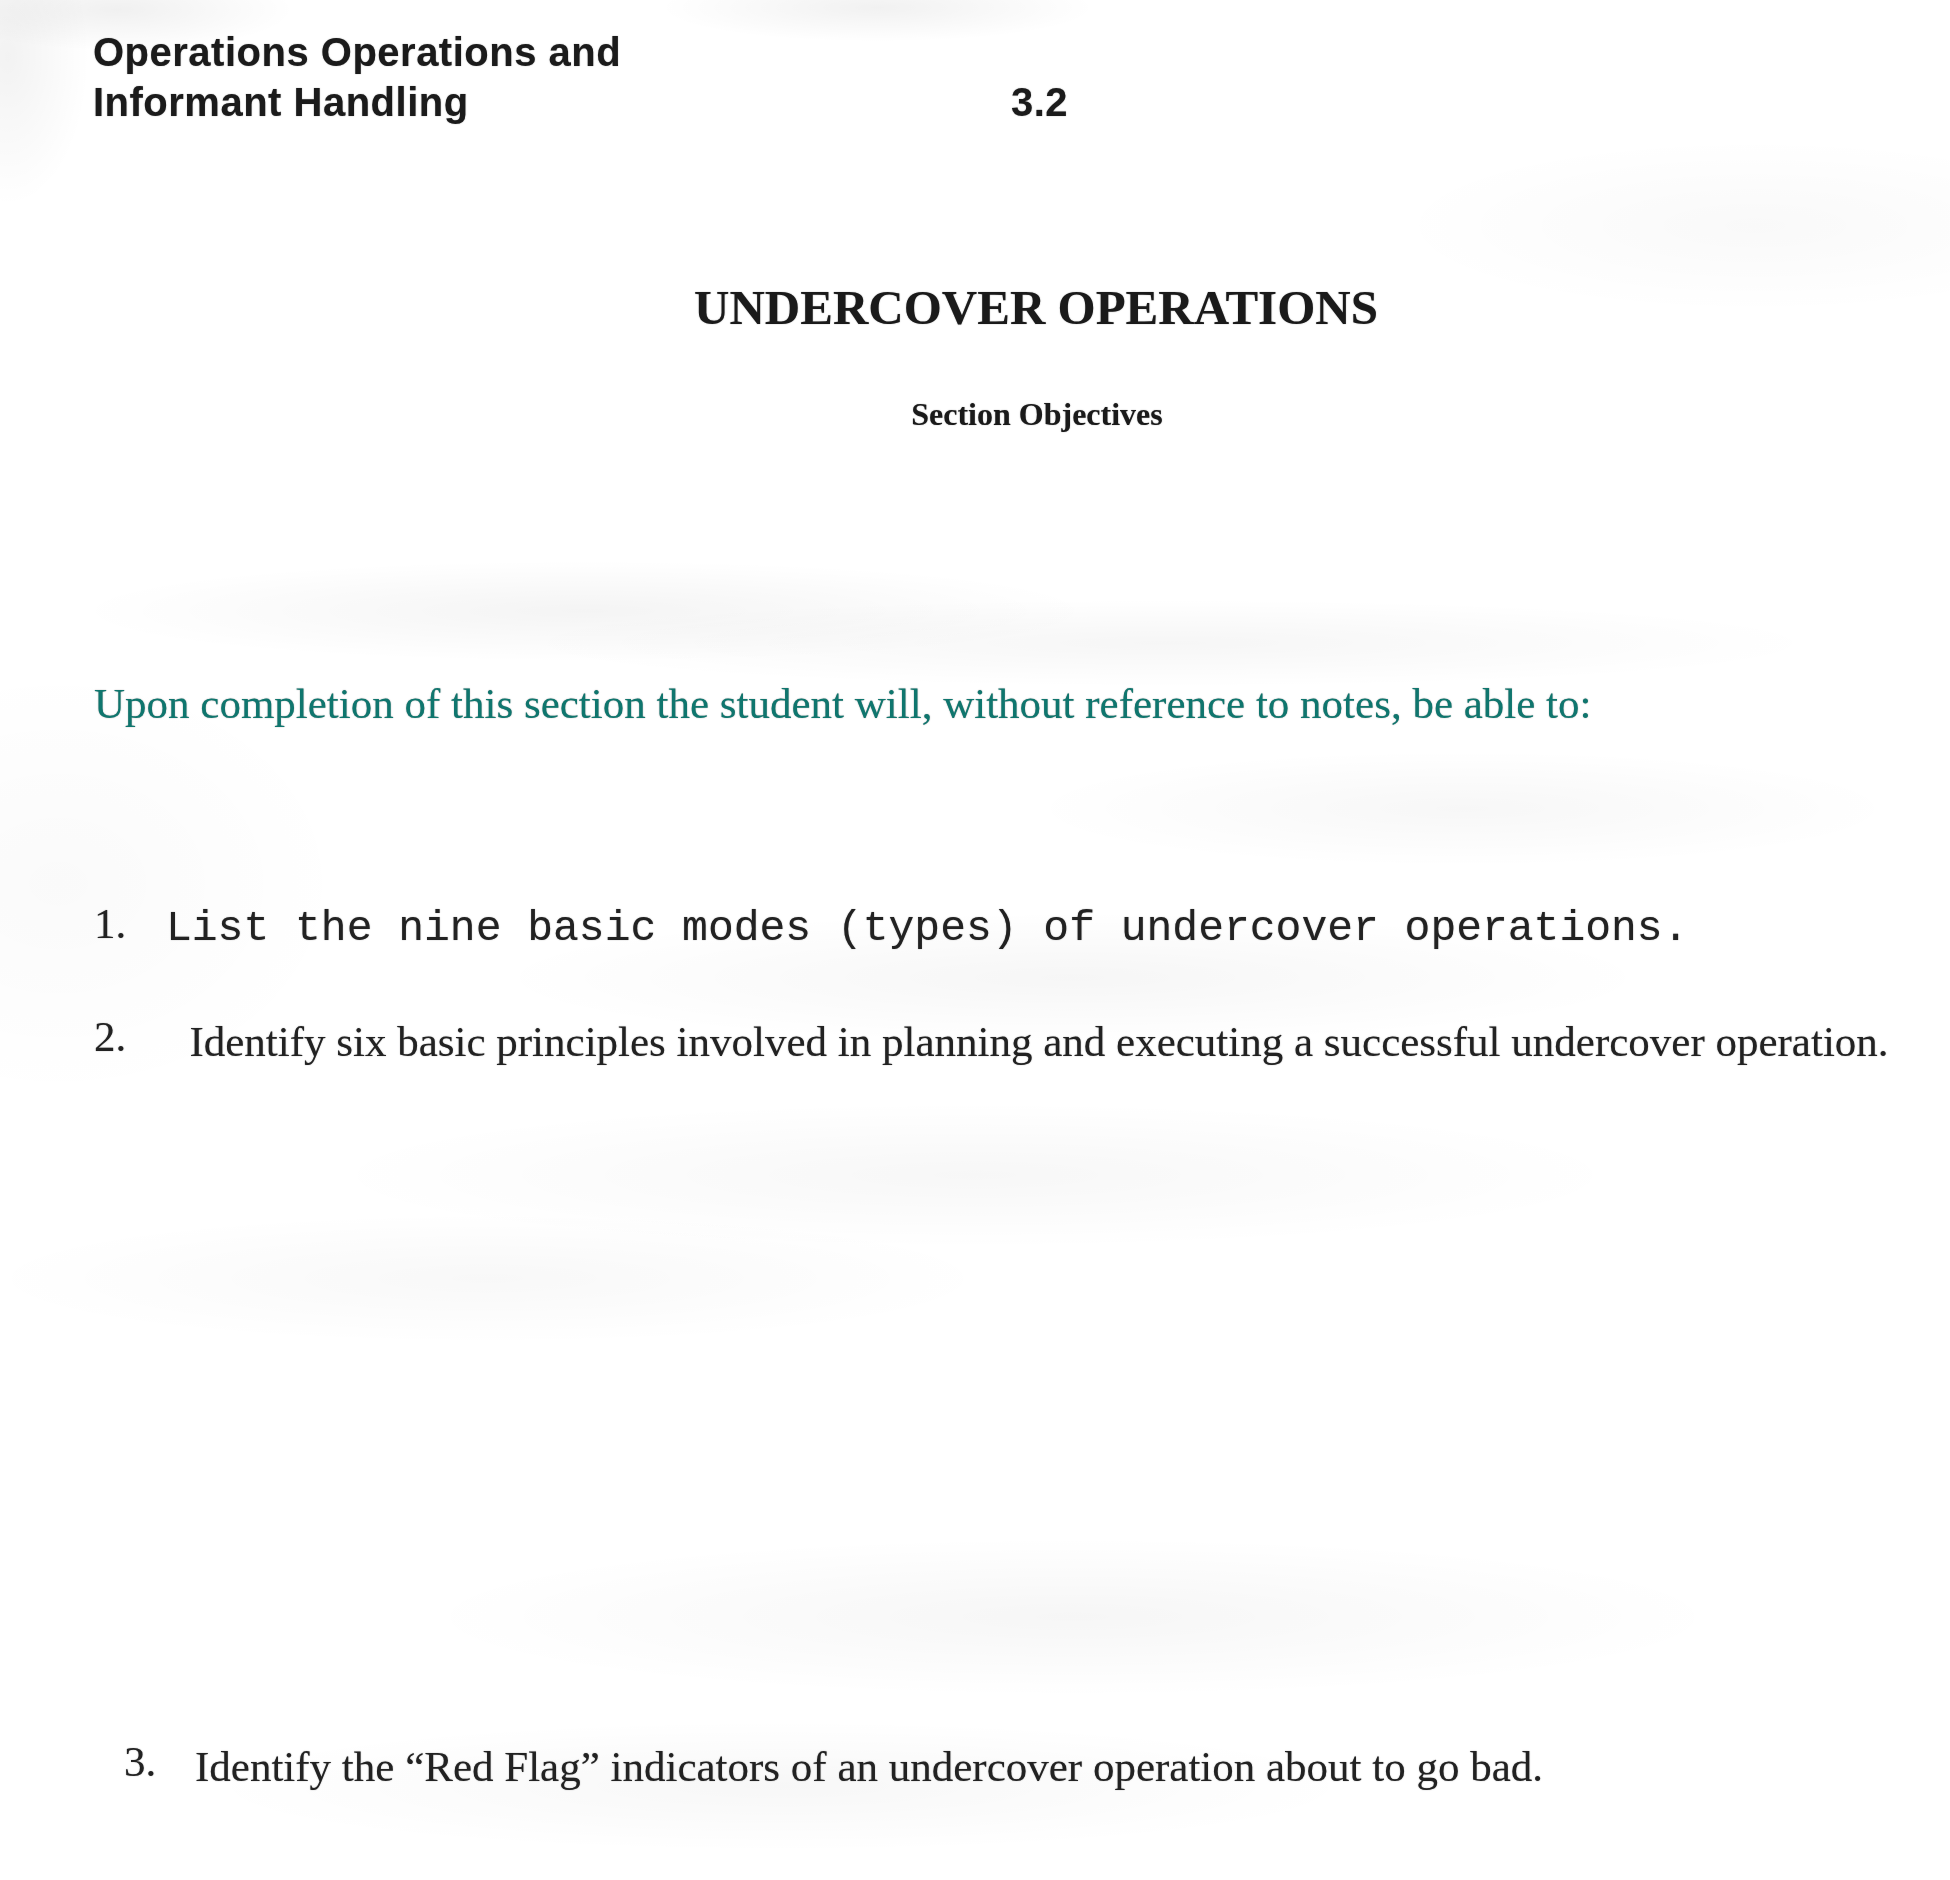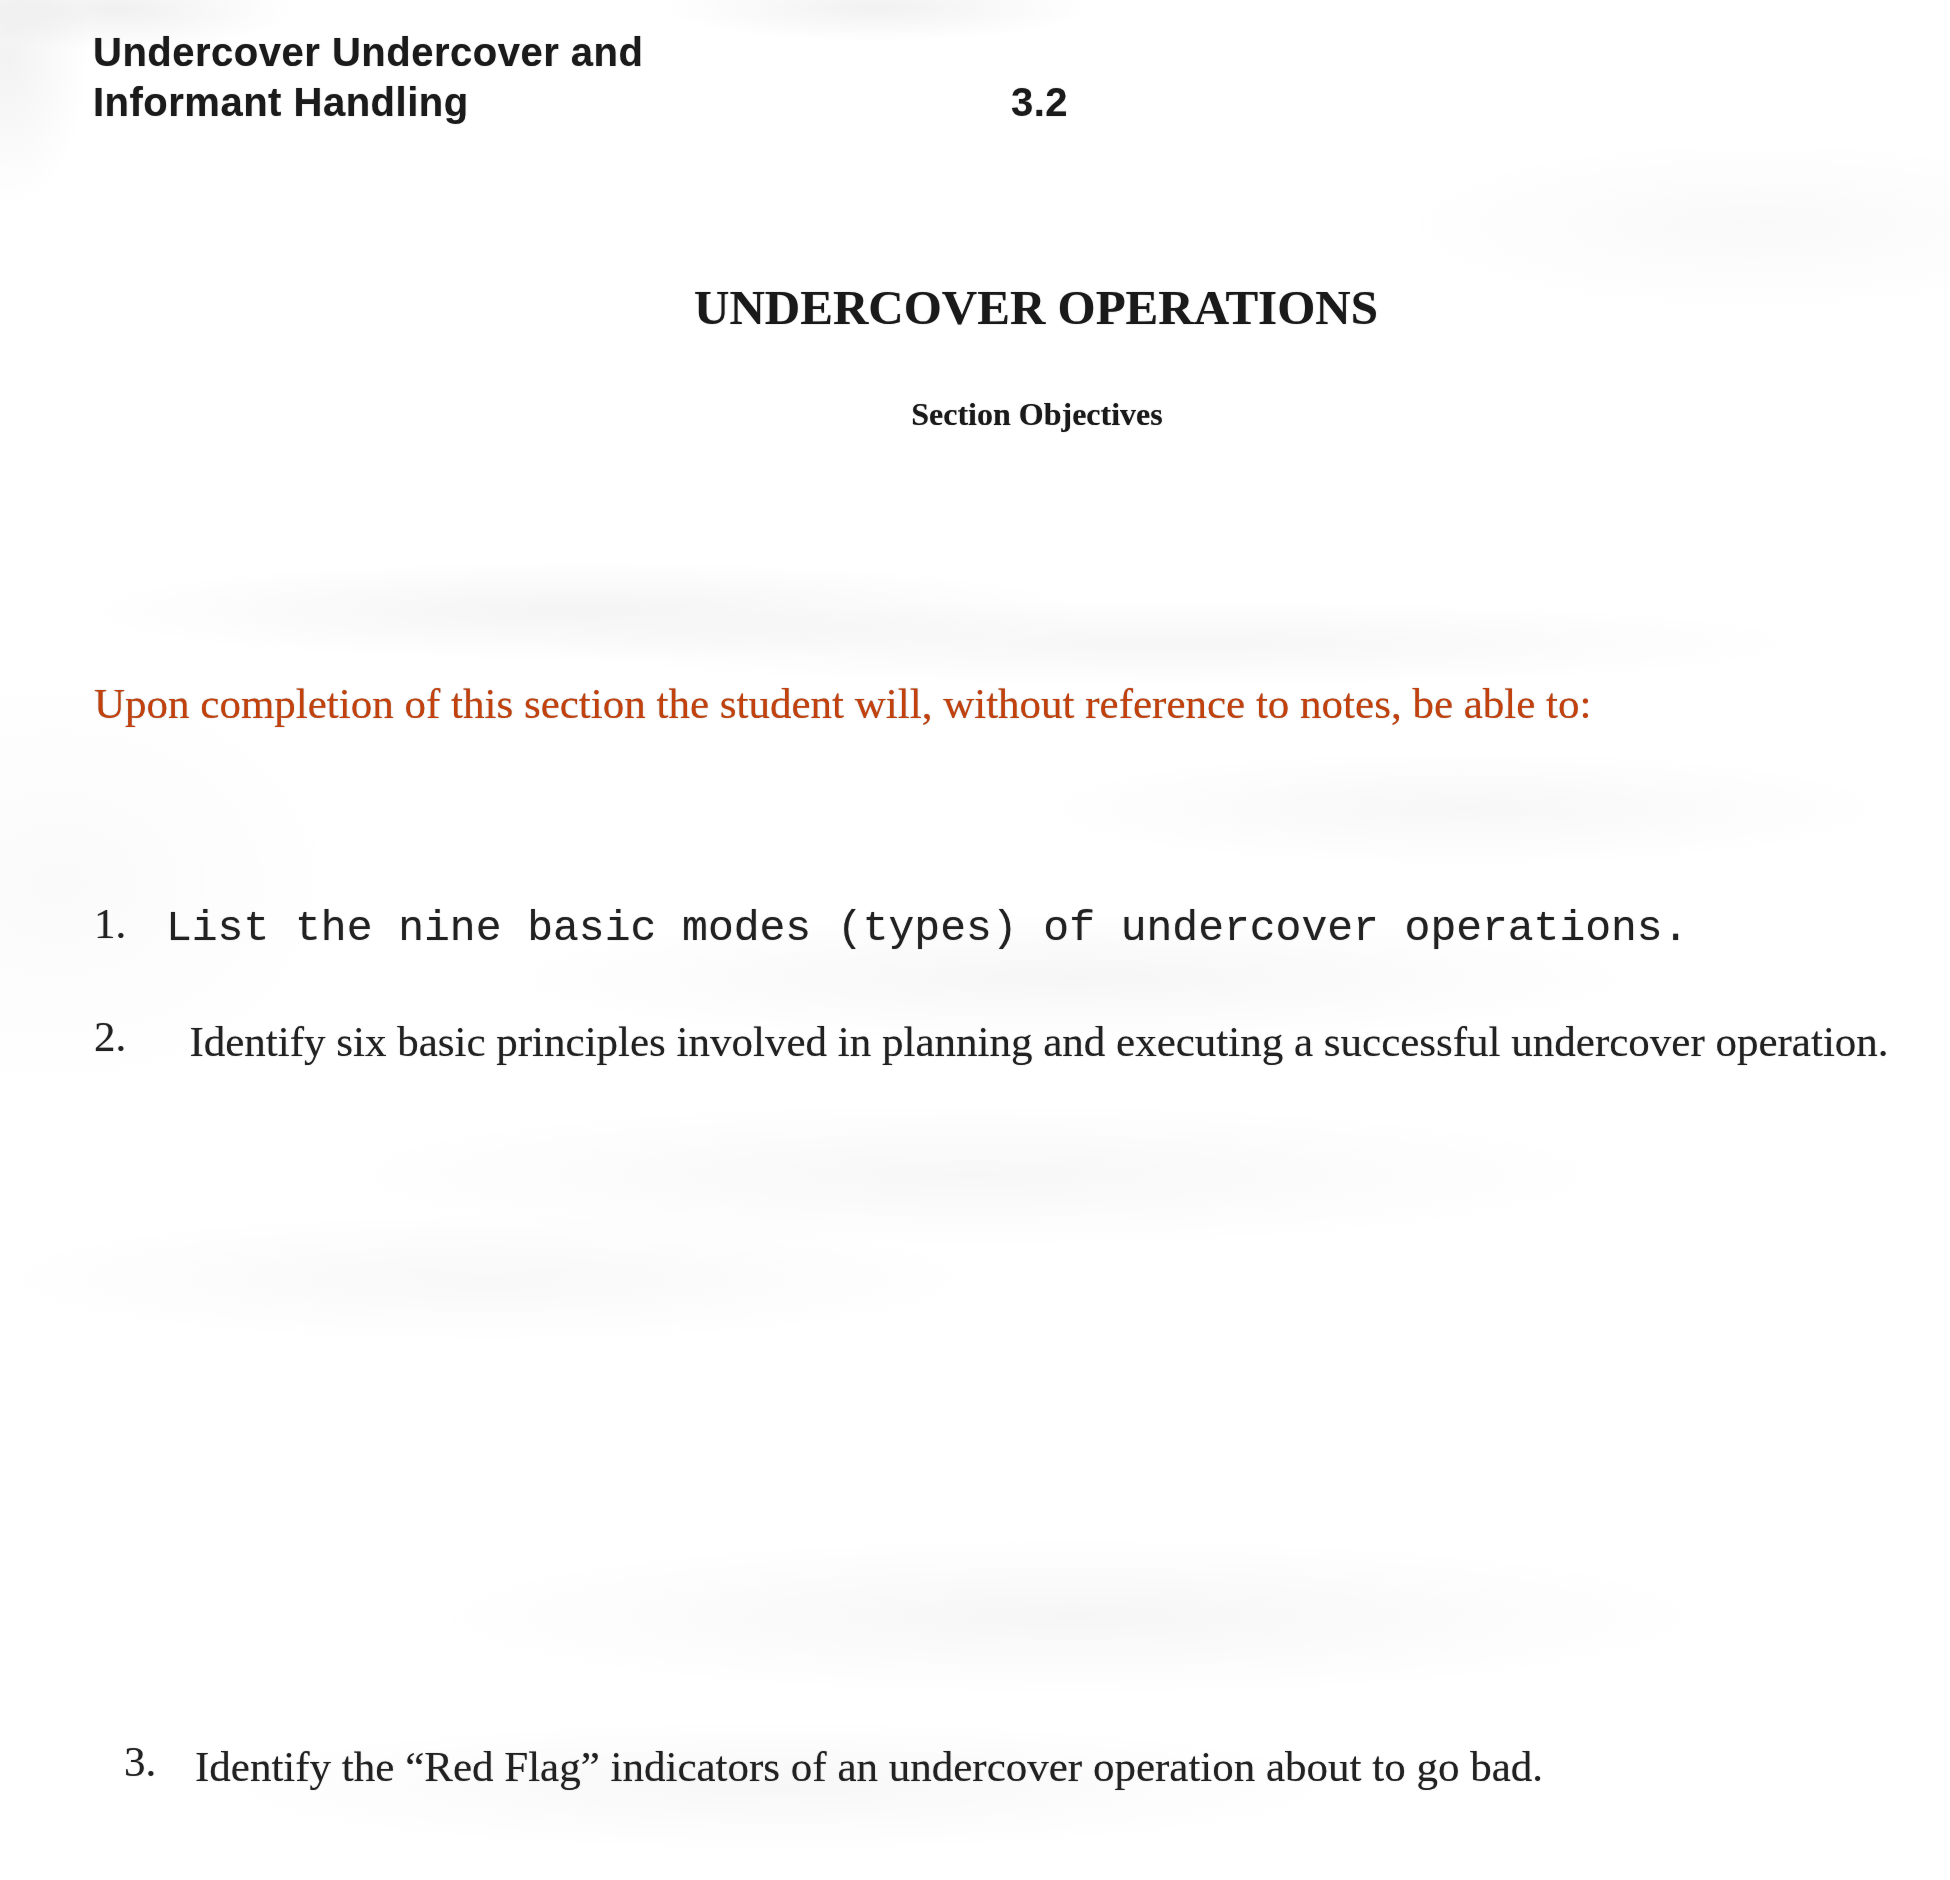--- a/index.html
+++ b/index.html
@@ -36,36 +36,36 @@
   .txt{position:absolute;white-space:nowrap;}
   .scan{text-shadow:0 0 1.2px rgba(20,20,20,0.45);}
   .hdr{
     font-family:"Liberation Sans", sans-serif;
     font-weight:bold;
     font-size:40px;line-height:50px;
     color:#1b1b1b;
     letter-spacing:0.5px;
   }
   .serifbold{font-weight:bold;color:#1a1a1a;text-align:center;}
-  .body-text{font-size:43px;color:#c2410c;}
+  .body-text{font-size:43px;color:#0f766e;}
   .item{position:absolute;}
   .item .num{position:absolute;left:0;top:0;font-size:43px;color:#222222;}
   .item .it-text{
     position:absolute;top:0;
     font-size:43px;line-height:59px;color:#222222;
     white-space:normal;
   }
 </style>
 </head>
 <body>
 
 <div class="page">
   <div class="noise"></div>
 
-  <div class="txt hdr scan" style="left:93px; top:27px;">Undercover Undercover and</div>
+  <div class="txt hdr scan" style="left:93px; top:27px;">Operations Operations and</div>
   <div class="txt hdr scan" style="left:93px; top:77px;">Informant Handling</div>
 
   <div class="txt hdr scan" style="left:1011px; top:77px;">3.2</div>
 
   <div class="txt serifbold scan" style="left:1036px; top:279px; transform:translateX(-50%); font-size:49px;">UNDERCOVER OPERATIONS</div>
 
   <div class="txt serifbold scan" style="left:1037px; top:396px; transform:translateX(-50%); font-size:32px;">Section Objectives</div>
 
   <div class="txt body-text scan" style="left:94px; top:679px;">Upon completion of this section the student will, without reference to notes, be able to:</div>
 

